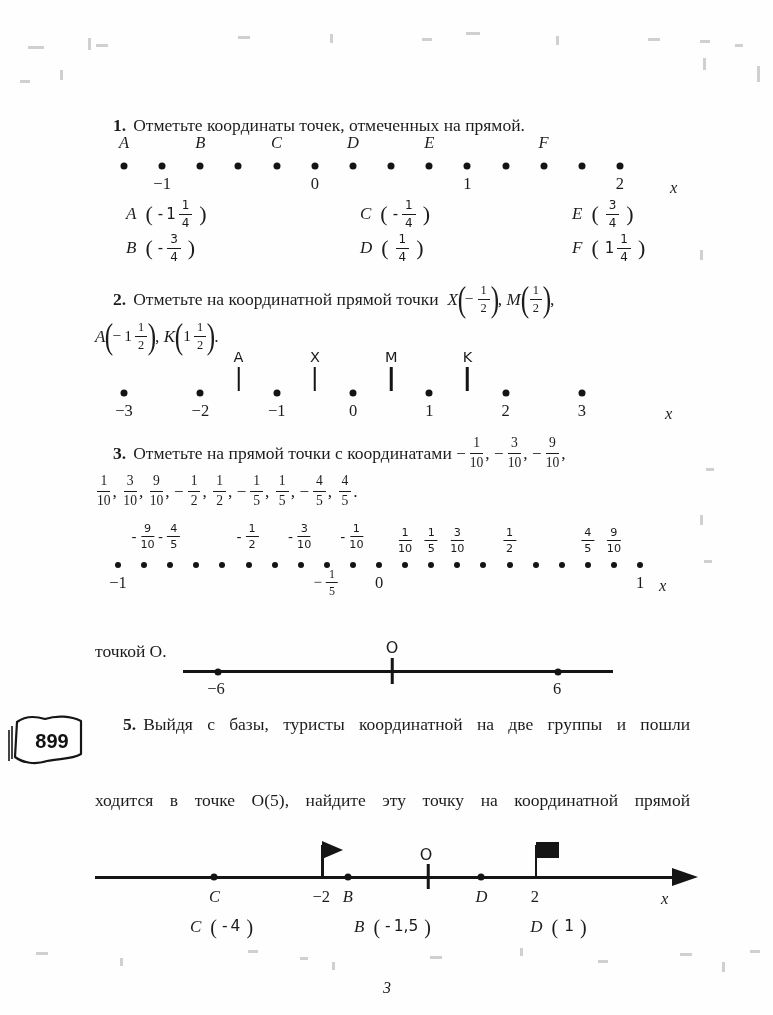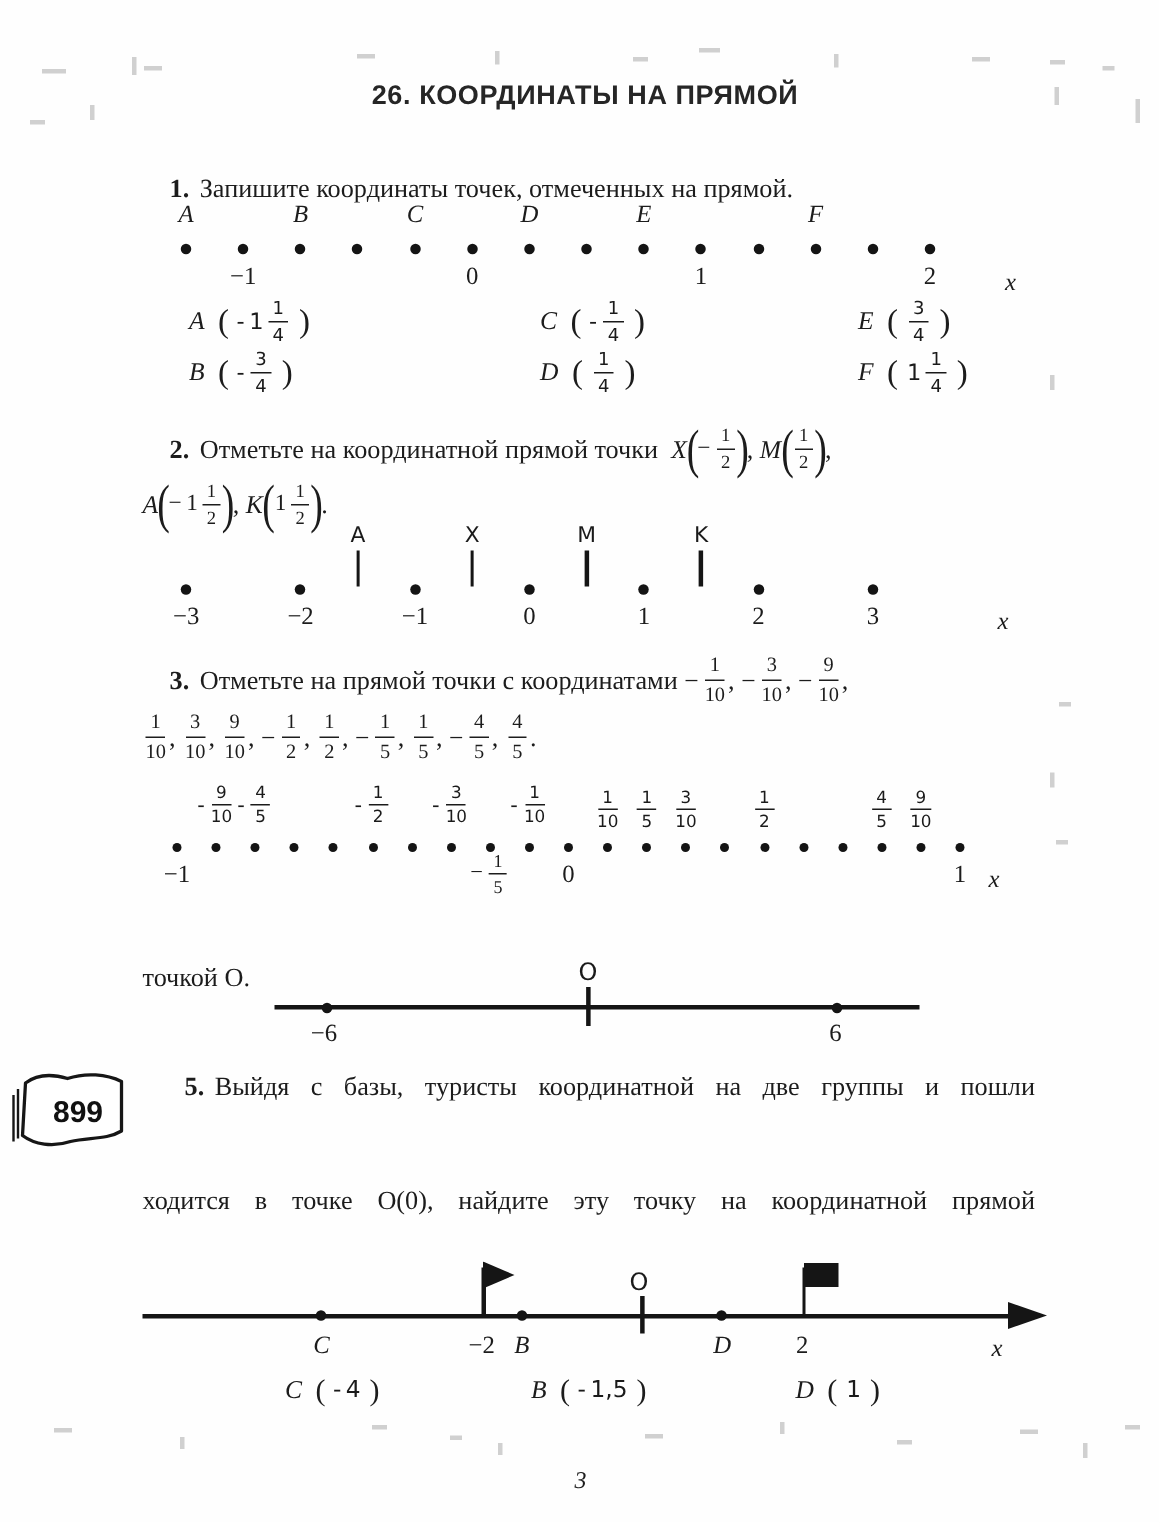--- a/index.html
+++ b/index.html
@@ -72,23 +72,22 @@
       <div class="artifact" style="left: 300px; top: 957px; width: 8px; height: 3px;"></div>
       <div class="artifact" style="left: 332px; top: 962px; width: 3px; height: 8px;"></div>
       <div class="artifact" style="left: 430px; top: 956px; width: 12px; height: 3px;"></div>
       <div class="artifact" style="left: 520px; top: 948px; width: 3px; height: 8px;"></div>
       <div class="artifact" style="left: 598px; top: 960px; width: 10px; height: 3px;"></div>
       <div class="artifact" style="left: 680px; top: 953px; width: 12px; height: 3px;"></div>
       <div class="artifact" style="left: 722px; top: 962px; width: 3px; height: 10px;"></div>
       <div class="artifact" style="left: 750px; top: 950px; width: 10px; height: 3px;"></div>
     </div>
 
-  <div class="title">26. КООРДИНАТЫ НА ПРЯМОЙ</div>
-
-  <p class="prompt" id="ex1p" style="left:113px;top:97px;"><b class="bnum">1.</b><span>Запишите координаты точек, отмеченных на прямой.</span></p>
+
+  <p class="prompt" id="ex1p" style="left:113px;top:97px;"><b class="bnum">1.</b><span>Отметьте координаты точек, отмеченных на прямой.</span></p>
 
   <div class="layer" id="nl1">
       <div class="dot" style="left: 124px; top: 166px;"></div>
       <div class="dot" style="left: 162.15px; top: 166px;"></div>
       <div class="dot" style="left: 200.3px; top: 166px;"></div>
       <div class="dot" style="left: 238.45px; top: 166px;"></div>
       <div class="dot" style="left: 276.6px; top: 166px;"></div>
       <div class="dot" style="left: 314.75px; top: 166px;"></div>
       <div class="dot" style="left: 352.9px; top: 166px;"></div>
       <div class="dot" style="left: 391.05px; top: 166px;"></div>
@@ -267,21 +266,21 @@
     </div>
 
   <svg class="abs" id="badge" width="84" height="54" viewBox="0 0 84 54" style="left:5px;top:712px;">
     <path d="M12,10 C20,4 30,4 40,7 C52,3 66,4 76,9 L76,42 C66,48 54,46 42,49 C30,53 18,51 10,45 Z" fill="#ffffff" stroke="#161616" stroke-width="2.2" stroke-linejoin="round"></path>
     <path d="M7,14 L7,47 M4,18 L4,49" stroke="#161616" stroke-width="1.6" fill="none"></path>
     <text x="47" y="36" text-anchor="middle" font-size="20" font-weight="bold" fill="#111111">899</text>
   </svg>
 
   <div class="layer" id="ex5par">
       <div class="ex5line just" style="left: 123px; top: 714px; width: 567px;"><span class="bnum">5.</span><span>Выйдя с базы, туристы координатной на две группы и пошли</span></div>
-      <div class="ex5line just" style="left: 95px; top: 789.6px; width: 595px;"><span>ходится в точке O(0), найдите эту точку на координатной прямой</span></div>
+      <div class="ex5line just" style="left: 95px; top: 789.6px; width: 595px;"><span>ходится в точке O(5), найдите эту точку на координатной прямой</span></div>
     </div>
   <div class="layer" id="nl5">
       <div class="hline" style="left: 95px; top: 875.5px; width: 585px; height: 3px;"></div>
       <svg width="26" height="20" style="position: absolute; left: 672px; top: 867px;">
         <polygon points="0,1 26,10 0,19" fill="#151515"></polygon>
       </svg>
       <div class="dot" style="left: 214.4px; top: 877px;"></div>
       <span class="axnum" style="left: 214.4px; top: 887px; font-style: italic;">C</span>
       <span class="axnum" style="left: 321.2px; top: 887px; font-style: normal;">−2</span>
       <div class="dot" style="left: 347.9px; top: 877px;"></div>

